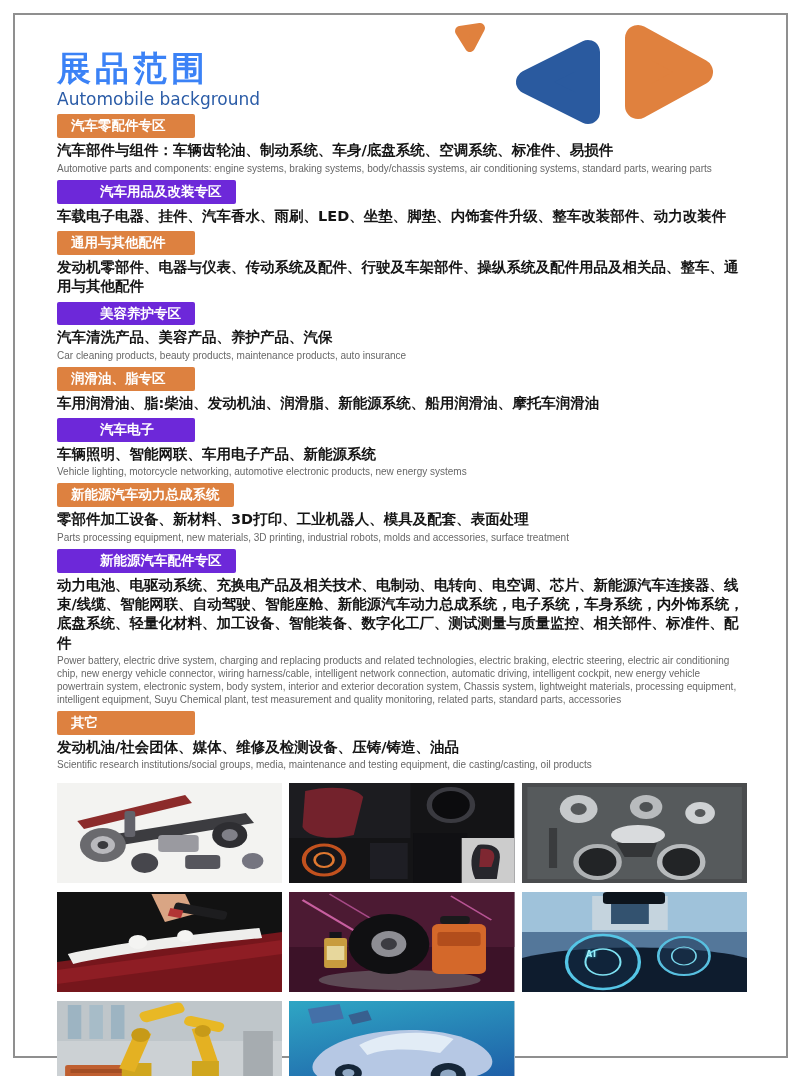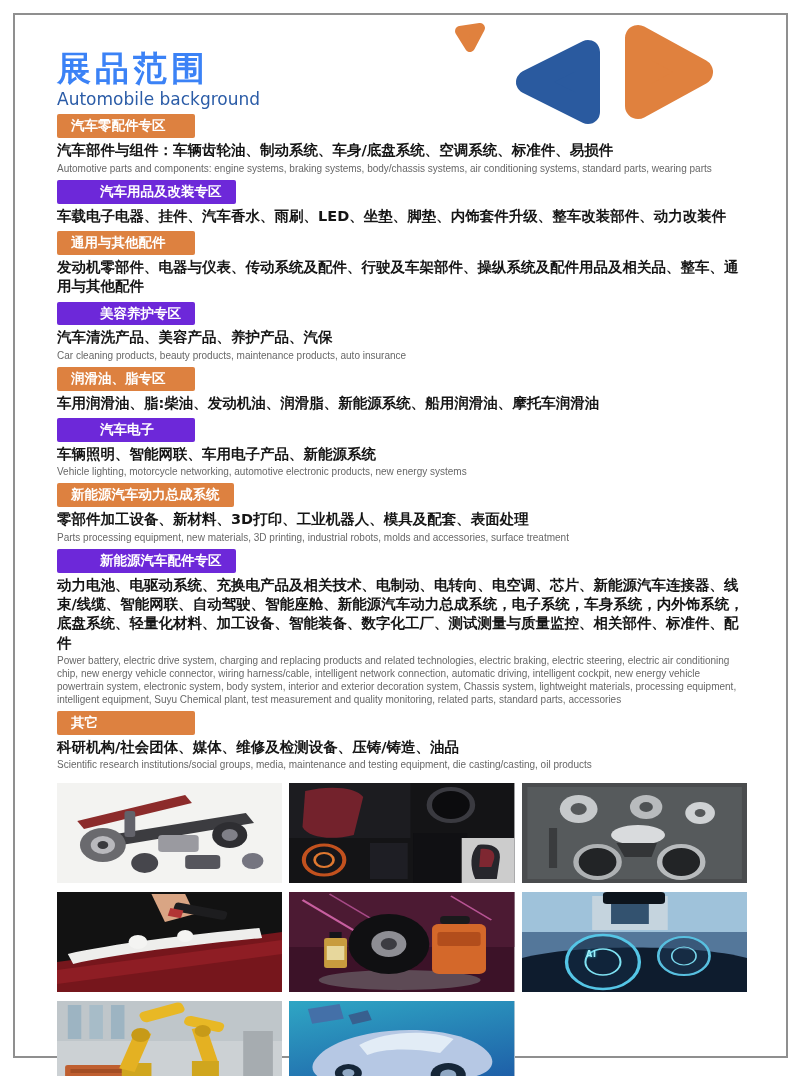--- a/index.html
+++ b/index.html
@@ -82,21 +82,21 @@
     </section>
 
     <section class="block">
       <div class="badge blue">新能源汽车配件专区</div>
       <p class="cn">动力电池、电驱动系统、充换电产品及相关技术、电制动、电转向、电空调、芯片、新能源汽车连接器、线束/线缆、智能网联、自动驾驶、智能座舱、新能源汽车动力总成系统，电子系统，车身系统，内外饰系统，底盘系统、轻量化材料、加工设备、智能装备、数字化工厂、测试测量与质量监控、相关部件、标准件、配件</p>
       <p class="en">Power battery, electric drive system, charging and replacing products and related technologies, electric braking, electric steering, electric air conditioning chip, new energy vehicle connector, wiring harness/cable, intelligent network connection, automatic driving, intelligent cockpit, new energy vehicle powertrain system, electronic system, body system, interior and exterior decoration system, Chassis system, lightweight materials, processing equipment, intelligent equipment, Suyu Chemical plant, test measurement and quality monitoring, related parts, standard parts, accessories</p>
     </section>
 
     <section class="block">
       <div class="badge orange">其它</div>
-      <p class="cn">科研机构/社会团体、媒体、维修及检测设备、压铸/铸造、油品</p>
+      <p class="cn">发动机油/社会团体、媒体、维修及检测设备、压铸/铸造、油品</p>
       <p class="en">Scientific research institutions/social groups, media, maintenance and testing equipment, die casting/casting, oil products</p>
     </section>
 
     <div class="gallery">
 
       <div class="tile">
         <svg viewBox="0 0 167 100" preserveAspectRatio="none">
           <rect width="167" height="100" fill="#f3f3f1"></rect>
           <path d="M15 38 L95 12 L100 20 L20 46 Z" fill="#8c2b2b"></path>
           <path d="M25 55 L140 30 L146 40 L30 66 Z" fill="#3c3c40"></path>

